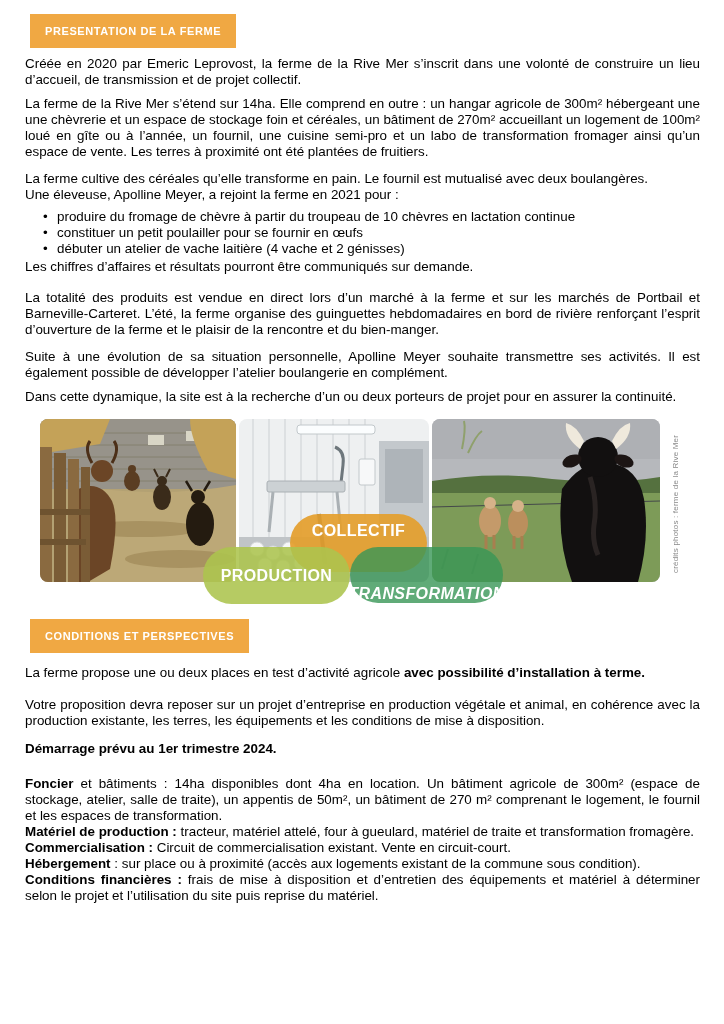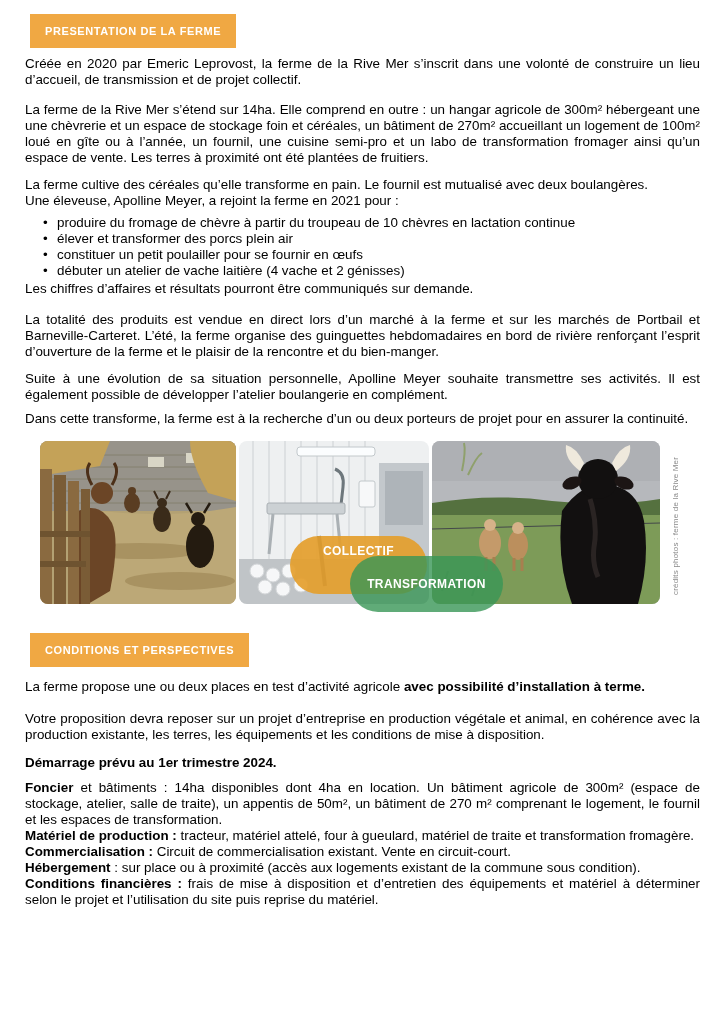--- a/index.html
+++ b/index.html
@@ -23,21 +23,21 @@
     padding: 0 15px;
     margin-left: 5px;
   }
   .body-text {
     font-size: 13.4px;
     line-height: 16px;
     text-align: justify;
     color: #000000;
   }
   .p1 { margin-top: 8px; }
-  .p2 { margin-top: 14px; }
+  .p2 { margin-top: 8px; }
   .p3 { margin-top: 11px; }
   .p4 { margin-top: 0; }
   .bullets { margin-top: 6px; list-style: none; }
   .bullets li { position: relative; padding-left: 14px; margin-left: 18px; }
   .bullets li::before { content: "•"; position: absolute; left: 0; top: 0; }
   .p5 { margin-top: 2px; }
   .p6 { margin-top: 15px; }
   .p7 { margin-top: 11px; }
   .p8 { margin-top: 8px; }
   .b { font-weight: 700; }
@@ -52,69 +52,68 @@
   .photo-3 { width: 228px; }
   .credits {
     position: absolute; right: 0; top: 6px; height: 157px;
     writing-mode: vertical-rl; transform: rotate(180deg);
     font-size: 8px; color: #8a8a8a; letter-spacing: 0.2px;
     text-align: center;
   }
   .pill {
     position: absolute;
     border-radius: 29px;
-    color: #ffffff; font-weight: 700; font-size: 12px; letter-spacing: 0.4px;
+    color: #ffffff; font-weight: 700; font-size: 16px; letter-spacing: 0.4px;
     display: flex; justify-content: center;
   }
   .pill-collectif {
     left: 250px; top: 95px; width: 137px; height: 58px;
     background: rgba(228, 158, 45, 0.92);
     z-index: 1; align-items: flex-start; padding-top: 8px;
   }
   .pill-production {
     left: 163px; top: 128px; width: 147px; height: 57px;
     background: rgba(172, 196, 77, 0.88);
     z-index: 2; align-items: center;
   }
   .pill-transformation {
-    left: 310px; top: 115px; width: 153px; height: 56px;
+    left: 310px; top: 128px; width: 153px; height: 56px;
     background: rgba(56, 150, 86, 0.80);
-    z-index: 3; align-items: center;
-  }
-
-  .h2box { margin-top: 6px; }
+    z-index: 3; align-items: flex-end; font-style: italic;
+  }
+
+  .h2box { margin-top: 14px; }
   .c1 { margin-top: 12px; }
   .c2 { margin-top: 16px; }
   .c3 { margin-top: 12px; }
-  .c4 { margin-top: 9px; }
+  .c4 { margin-top: 19px; }
   .c5, .c6, .c7, .c8 { margin-top: 0; }
 </style>
 </head>
 <body>
 
 <div class="page">
 
   <div class="section-header">PRESENTATION DE LA FERME</div>
 
   <p class="body-text p1">Créée en 2020 par Emeric Leprovost, la ferme de la Rive Mer s’inscrit dans une volonté de construire un lieu d’accueil, de transmission et de projet collectif.</p>
   <p class="body-text p2">La ferme de la Rive Mer s’étend sur 14ha. Elle comprend en outre : un hangar agricole de 300m² hébergeant une une chèvrerie et un espace de stockage foin et céréales, un bâtiment de 270m² accueillant un logement de 100m² loué en gîte ou à l’année, un fournil, une cuisine semi-pro et un labo de transformation fromager ainsi qu’un espace de vente. Les terres à proximité ont été plantées de fruitiers.</p>
   <p class="body-text p3">La ferme cultive des céréales qu’elle transforme en pain. Le fournil est mutualisé avec deux boulangères.</p>
   <p class="body-text p4">Une éleveuse, Apolline Meyer, a rejoint la ferme en 2021 pour :</p>
 
   <ul class="bullets body-text">
     <li>produire du fromage de chèvre à partir du troupeau de 10 chèvres en lactation continue</li>
-    <li>élever et transformer des porcs plein air</li>
     <li>constituer un petit poulailler pour se fournir en œufs</li>
     <li>débuter un atelier de vache laitière (4 vache et 2 génisses)</li>
   </ul>
 
   <p class="body-text p5">Les chiffres d’affaires et résultats pourront être communiqués sur demande.</p>
   <p class="body-text p6">La totalité des produits est vendue en direct lors d’un marché à la ferme et sur les marchés de Portbail et Barneville-Carteret. L’été, la ferme organise des guinguettes hebdomadaires en bord de rivière renforçant l’esprit d’ouverture de la ferme et le plaisir de la rencontre et du bien-manger.</p>
   <p class="body-text p7">Suite à une évolution de sa situation personnelle, Apolline Meyer souhaite transmettre ses activités. Il est également possible de développer l’atelier boulangerie en complément.</p>
-  <p class="body-text p8">Dans cette transforme, la ferme est à la recherche d’un ou deux porteurs de projet pour en assurer la continuité.</p>
+  <p class="body-text p8">Dans cette dynamique, la site est à la recherche d’un ou deux porteurs de projet pour en assurer la continuité.</p>
 
   <div class="photo-strip">
     <div class="photos">
 
       <figure class="photo photo-1">
         <svg viewBox="0 0 196 163" preserveAspectRatio="none">
           <rect width="196" height="163" fill="#b3a173"></rect>
           <rect width="196" height="70" fill="#97938a"></rect>
           <g stroke="#84806f" stroke-width="1">
             <line x1="0" y1="14" x2="196" y2="14"></line>
@@ -225,20 +224,23 @@
             <ellipse cx="192" cy="42" rx="10" ry="6" fill="#1c1514" transform="rotate(20 192 42)"></ellipse>
             <path d="M158 58 q8 26 4 48 q-2 16 4 30" stroke="#2a2423" stroke-width="5" fill="none"></path>
           </g>
         </svg>
       </figure>
     </div>
 
     <div class="pill pill-collectif">
       <span>COLLECTIF</span>
     </div>
+    <div class="pill pill-production">
+      <span>PRODUCTION</span>
+    </div>
     <div class="pill pill-transformation">
       <span>TRANSFORMATION</span>
     </div>
 
     <div class="credits">crédits photos : ferme de la Rive Mer</div>
   </div>
 
   <div class="section-header h2box">CONDITIONS ET PERSPECTIVES</div>
 
   <p class="body-text c1"><span>La ferme propose une ou deux places en test d’activité agricole </span><span class="b">avec possibilité d’installation à terme.</span></p>

